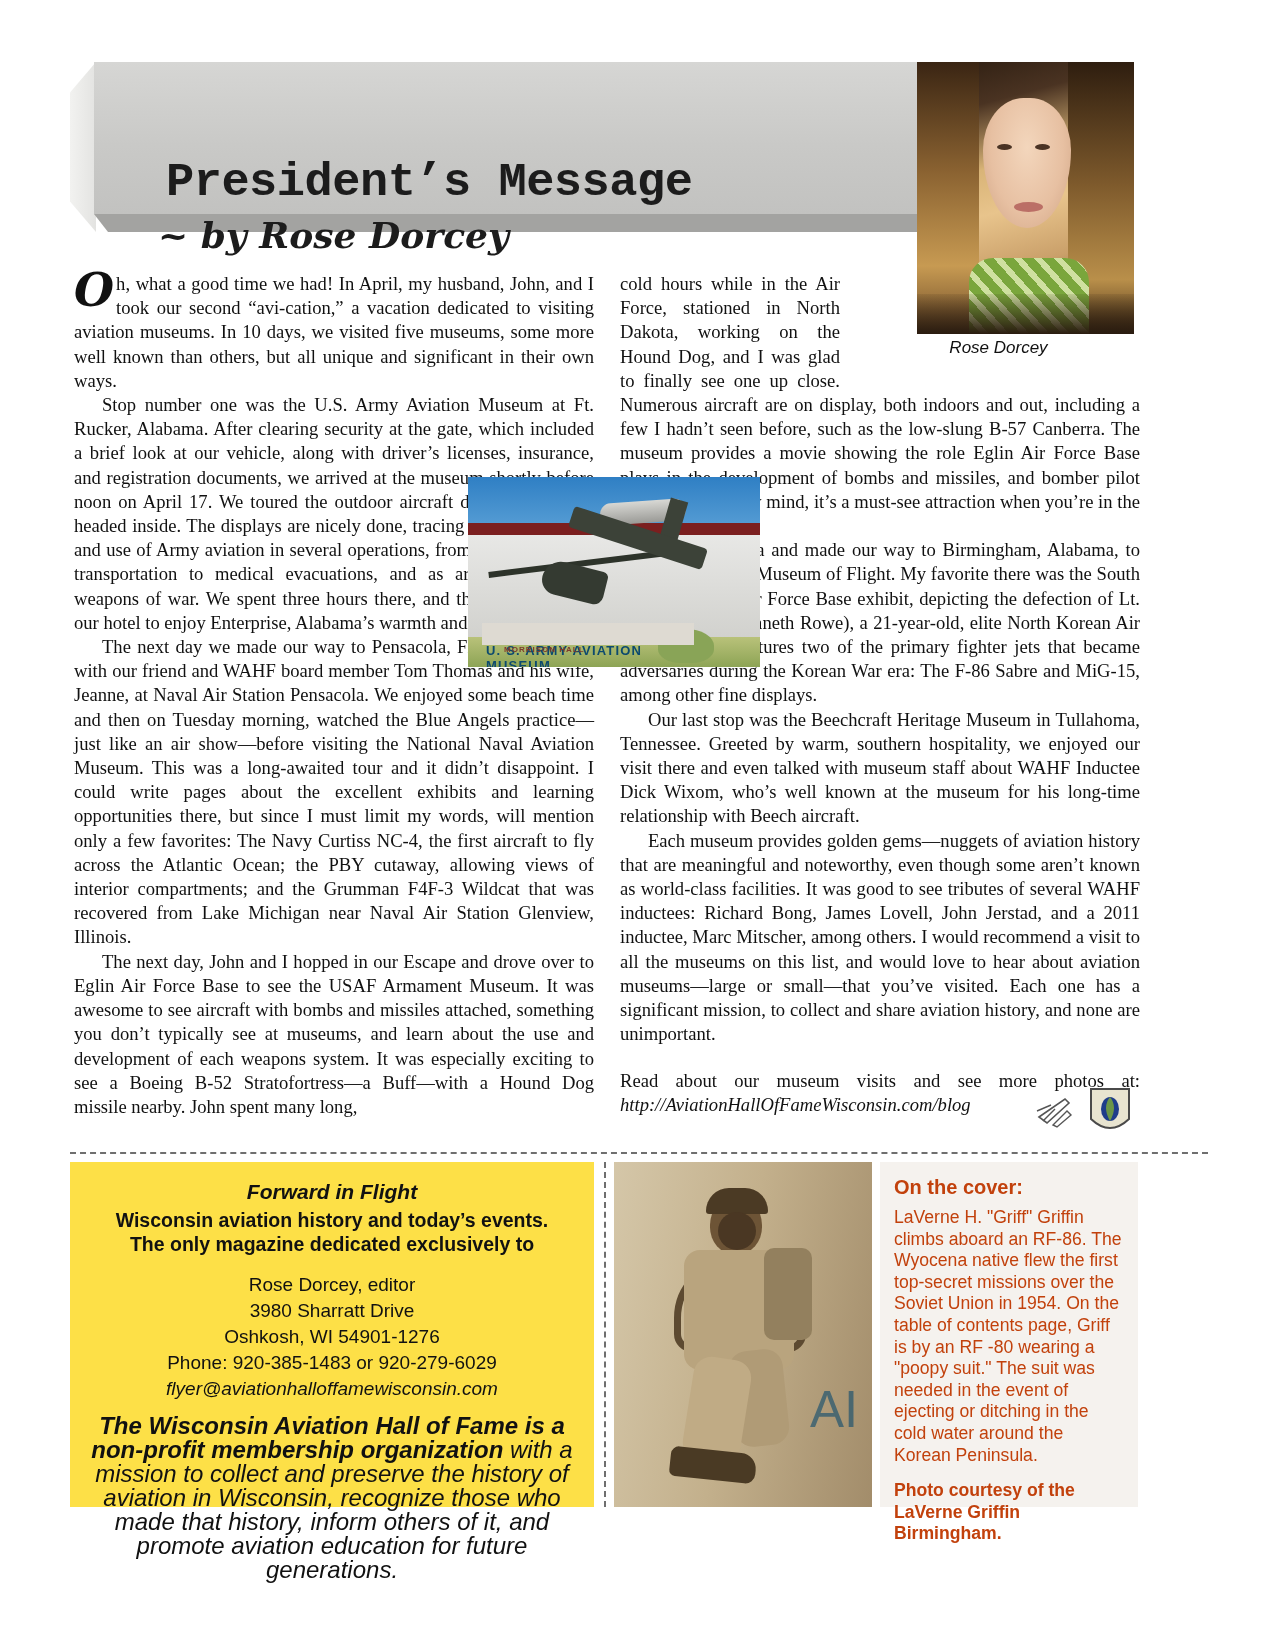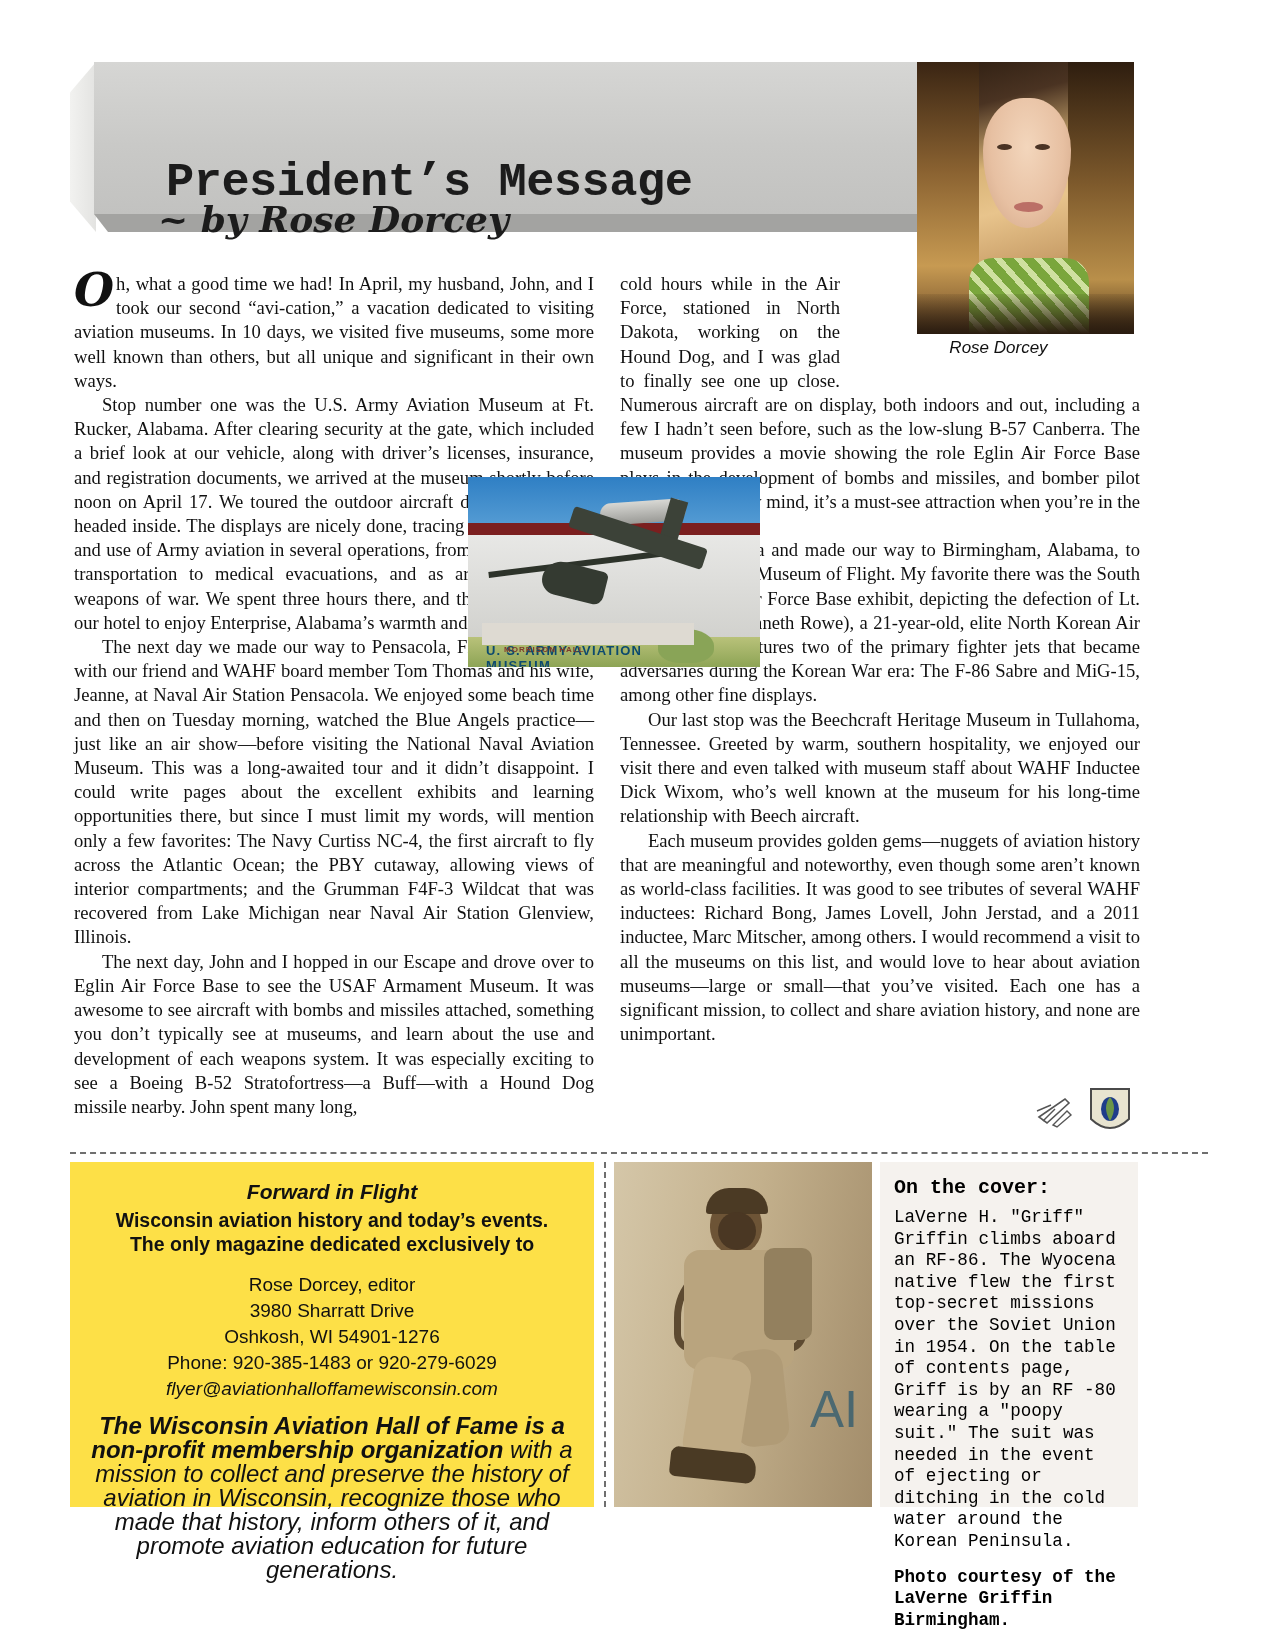--- a/index.html
+++ b/index.html
@@ -29,21 +29,21 @@
     background:#a3a3a1;
     clip-path:polygon(0 0, 100% 0, 100% 100%, 14px 100%);
   }
   .banner-title{
     position:absolute;left:96px;top:94px;
     font-family:Liberation Mono, monospace;
     font-weight:bold;font-size:47px;letter-spacing:-0.5px;color:#1c1c1c;
     white-space:nowrap;
   }
   .banner-sub{
-    position:absolute;left:88px;top:136px;
+    position:absolute;left:88px;top:152px;
     font-family:"DejaVu Serif", serif;
     font-style:italic;font-weight:bold;font-size:36px;color:#1c1c1c;
     white-space:nowrap;
   }
 
   
   .rose-photo{
     position:absolute;left:917px;top:62px;width:217px;height:272px;
     background:linear-gradient(165deg,#2b1c10 0%,#4a3322 18%,#d9b477 38%,#e8c48c 52%,#caa06a 70%,#3a2a1a 100%);
     overflow:hidden;
@@ -178,21 +178,21 @@
   .cp-boot{position:absolute;left:56px;top:288px;width:86px;height:30px;
     border-radius:8px 16px 10px 6px;background:#4a3a24;transform:rotate(6deg);}
   .cp-letter{position:absolute;left:196px;top:218px;
     font-family:"Liberation Sans", sans-serif;font-size:51px;font-weight:normal;
     color:#0c4a6e;opacity:.6;}
 
   
   .coverbox{
     position:absolute;left:880px;top:1162px;width:258px;height:345px;
     background:#f5f2ee;
-    font-family:Liberation Mono, monospace;color:#000000;
+    font-family:Liberation Sans, sans-serif;color:#c2410c;
     padding:14px 14px 16px 14px;box-sizing:border-box;
   }
   .cb-title{font-weight:bold;font-size:20px;margin-bottom:8px;}
   .cb-body{font-size:17.6px;line-height:21.6px;}
   .cb-credit{font-weight:bold;font-size:17.6px;line-height:21.6px;margin-top:14px;}
 </style>
 </head>
 <body>
 
 <div class="page">
@@ -223,20 +223,21 @@
     <p>The next day we made our way to Pensacola, Florida, for a stay with our friend and WAHF board member Tom Thomas and his wife, Jeanne, at Naval Air Station Pensacola. We enjoyed some beach time and then on Tuesday morning, watched the Blue Angels practice—just like an air show—before visiting the National Naval Aviation Museum. This was a long-awaited tour and it didn’t disappoint. I could write pages about the excellent exhibits and learning opportunities there, but since I must limit my words, will mention only a few favorites: The Navy Curtiss NC-4, the first aircraft to fly across the Atlantic Ocean; the PBY cutaway, allowing views of interior compartments; and the Grumman F4F-3 Wildcat that was recovered from Lake Michigan near Naval Air Station Glenview, Illinois.</p>
     <p>The next day, John and I hopped in our Escape and drove over to Eglin Air Force Base to see the USAF Armament Museum. It was awesome to see aircraft with bombs and missiles attached, something you don’t typically see at museums, and learn about the use and development of each weapons system. It was especially exciting to see a Boeing B-52 Stratofortress—a Buff—with a Hound Dog missile nearby. John spent many long,</p>
   </div>
 
   <div class="col col2">
     <div class="spacer-rose"></div>
     <p class="noind">cold hours while in the Air Force, stationed in North Dakota, working on the Hound Dog, and I was glad to finally see one up close. Numerous aircraft are on display, both indoors and out, including a few I hadn’t seen before, such as the low-slung B-57 Canberra. The museum provides a movie showing the role Eglin Air Force Base plays in the development of bombs and missiles, and bomber pilot training, and in my mind, it’s a must-see attraction when you’re in the Florida Panhandle.</p>
     <p>We left Florida and made our way to Birmingham, Alabama, to visit the Southern Museum of Flight. My favorite there was the South Korean Kimpo Air Force Base exhibit, depicting the defection of Lt. No Kum Sok (Kenneth Rowe), a 21-year-old, elite North Korean Air Force pilot. It features two of the primary fighter jets that became adversaries during the Korean War era: The F-86 Sabre and MiG-15, among other fine displays.</p>
     <p>Our last stop was the Beechcraft Heritage Museum in Tullahoma, Tennessee. Greeted by warm, southern hospitality, we enjoyed our visit there and even talked with museum staff about WAHF Inductee Dick Wixom, who’s well known at the museum for his long-time relationship with Beech aircraft.</p>
     <p>Each museum provides golden gems—nuggets of aviation history that are meaningful and noteworthy, even though some aren’t known as world-class facilities. It was good to see tributes of several WAHF inductees: Richard Bong, James Lovell, John Jerstad, and a 2011 inductee, Marc Mitscher, among others. I would recommend a visit to all the museums on this list, and would love to hear about aviation museums—large or small—that you’ve visited. Each one has a significant mission, to collect and share aviation history, and none are unimportant.</p>
+    <p class="noind" style="margin-top:22px;"><span>Read about our museum visits and see more photos at: </span><i>http://AviationHallOfFameWisconsin.com/blog</i></p>
   </div>
 
   <div class="heli-photo">
     <div class="heli-sky"></div>
     <div class="heli-wall"></div>
     <div class="heli-roof"></div>
     <div class="heli-vent"></div>
     <div class="heli-rotor"></div>
     <div class="heli-tail"></div>
     <div class="heli-body"></div>

